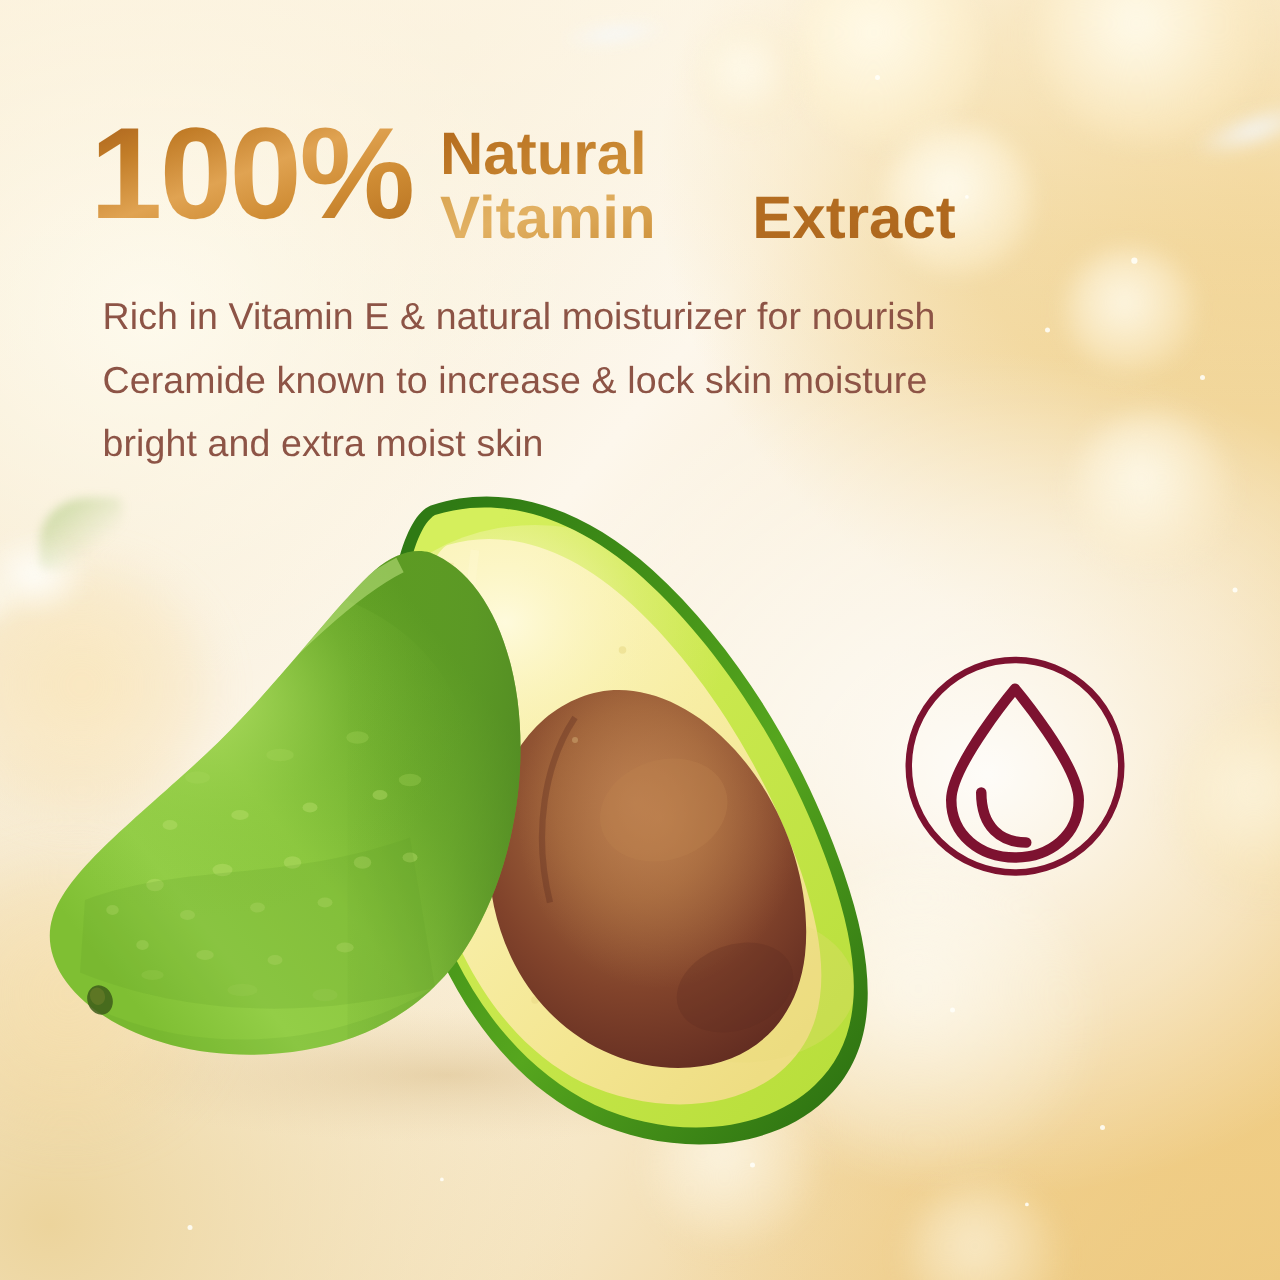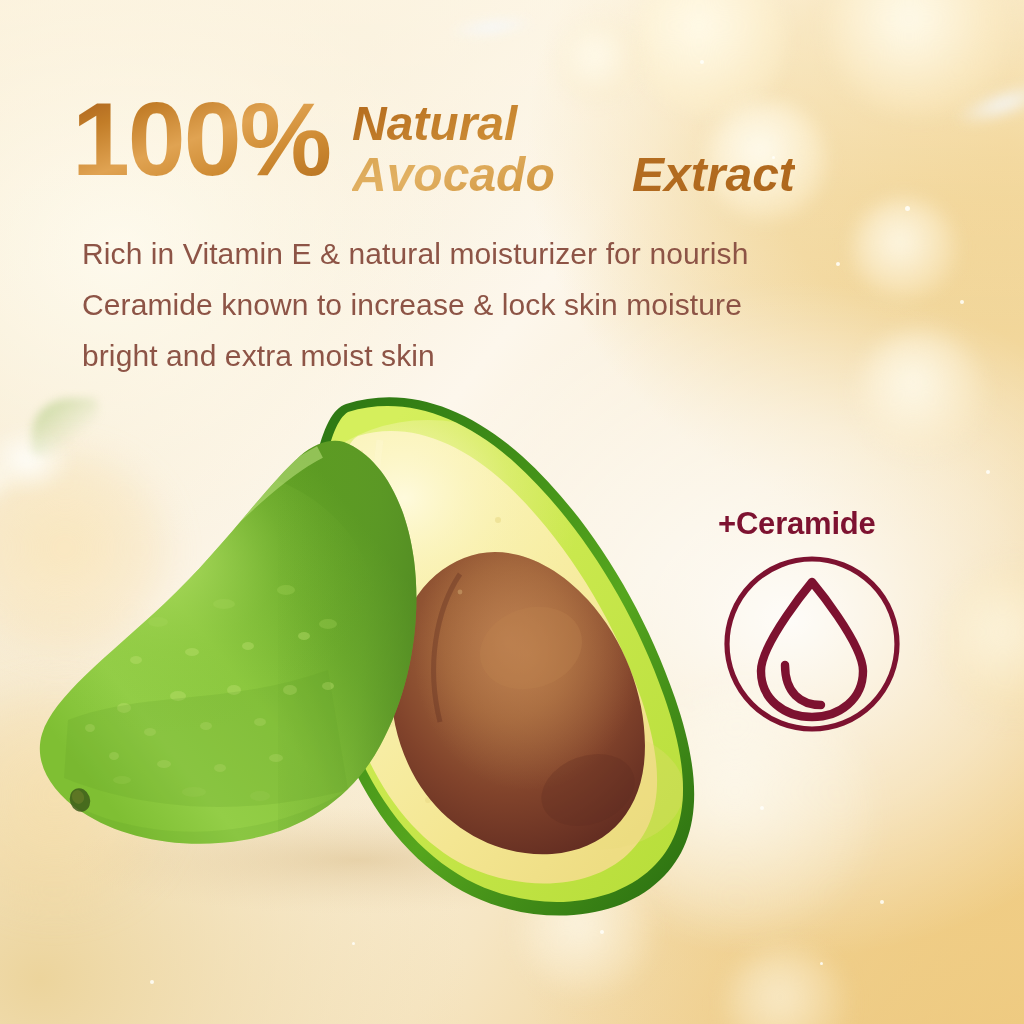--- a/index.html
+++ b/index.html
@@ -103,21 +103,20 @@
     -webkit-background-clip: text;
     background-clip: text;
     color: transparent;
     margin-right: 22px;
     white-space: nowrap;
   }
   .headline-stack {
     padding-top: 8px;
     line-height: 1.0;
     white-space: nowrap;
-    font-style: italic;
   }
   .hl-line {
     font-size: 48px;
     font-weight: 800;
     letter-spacing: 0px;
     display: block;
   }
   .hl-natural {
     background: linear-gradient(155deg, #b36a1d 0%, #cf9038 45%, #be7a24 100%);
     -webkit-background-clip: text; background-clip: text; color: transparent;
@@ -215,21 +214,21 @@
   <div class="dust" style="left:880px;top:900px;width:4px;height:4px;"></div>
   <div class="dust" style="left:820px;top:962px;width:3px;height:3px;"></div>
   <div class="dust" style="left:600px;top:930px;width:4px;height:4px;"></div>
   <div class="dust" style="left:352px;top:942px;width:3px;height:3px;"></div>
   <div class="dust" style="left:150px;top:980px;width:4px;height:4px;"></div>
 
   <div class="headline">
     <div class="pct">100%</div>
     <div class="headline-stack">
       <span class="hl-line hl-natural">Natural</span>
-      <span class="hl-line hl-line2"><span class="hl-avocado">Avocado</span><span class="hl-extract">&nbsp;</span><span class="hl-extract">Extract</span></span>
+      <span class="hl-line hl-line2"><span class="hl-avocado">Vitamin</span><span class="hl-extract">&nbsp;</span><span class="hl-extract">Extract</span></span>
     </div>
   </div>
 
   <div class="body-copy">
     <p>Rich in Vitamin E &amp; natural moisturizer for nourish</p>
     <p>Ceramide known to increase &amp; lock skin moisture</p>
     <p>bright and extra moist skin</p>
   </div>
 
   <div class="avocado-art">
@@ -432,21 +431,20 @@
           <path d="M 150 214 C 206 158, 252 112, 292 92" stroke="#c8e98a" stroke-width="13" fill="none" opacity="0.5"></path>
         </g>
 
         <ellipse cx="52" cy="440" rx="10" ry="12" fill="#3d5c1a" opacity="0.85" transform="rotate(-20 52 440)"></ellipse>
         <ellipse cx="50" cy="437" rx="6" ry="7" fill="#6d7d2a" opacity="0.6" transform="rotate(-20 50 437)"></ellipse>
       </g>
     </svg>
   </div>
 
   <div class="ceramide">
-    <div class="ceramide-label">+Ceramide</div>
     <svg class="ceramide-icon" viewBox="0 0 178 178" xmlns="http://www.w3.org/2000/svg">
       <circle cx="89" cy="89" r="85" fill="none" stroke="#7d1230" stroke-width="5.2"></circle>
       <path d="M 89 27
                C 89 27, 140 88, 140 116
                C 140 144, 117 162, 89 162
                C 61 162, 38 144, 38 116
                C 38 88, 89 27, 89 27 Z" fill="none" stroke="#7d1230" stroke-width="8.4" stroke-linejoin="round" stroke-linecap="round"></path>
       <path d="M 62 110 C 62 138, 78 150, 98 150" fill="none" stroke="#7d1230" stroke-width="8.4" stroke-linecap="round"></path>
     </svg>
   </div>

